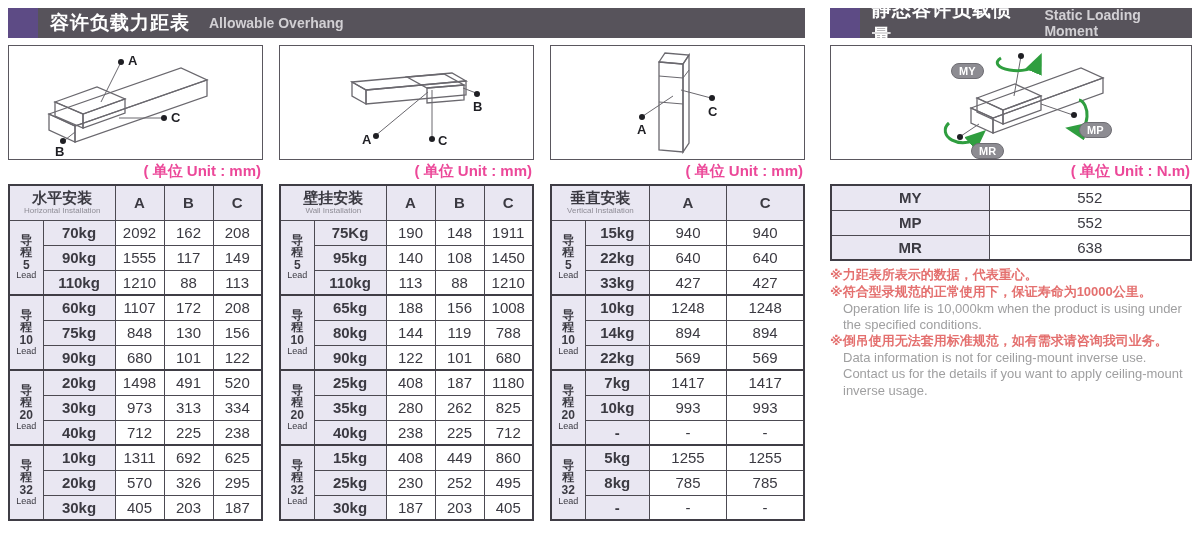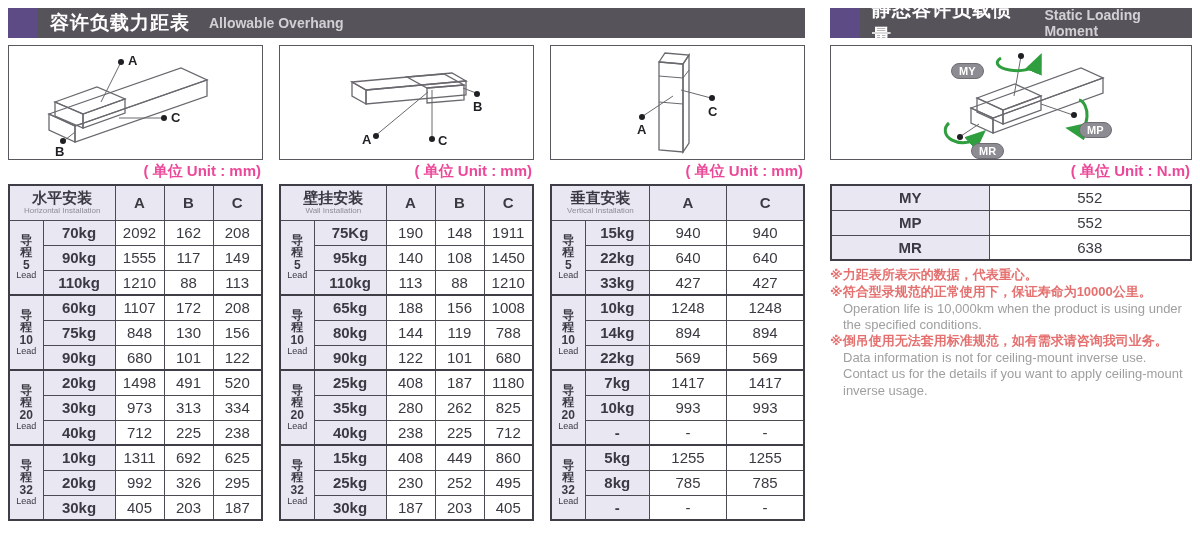--- a/index.html
+++ b/index.html
@@ -235,21 +235,21 @@
                 <div>32</div>
                 <div class="en">Lead</div>
               </td>
               <td class="load">10kg</td>
               <td>1311</td>
               <td>692</td>
               <td>625</td>
             </tr>
             <tr>
               <td class="load">20kg</td>
-              <td>992</td>
+              <td>570</td>
               <td>326</td>
               <td>295</td>
             </tr>
             <tr>
               <td class="load">30kg</td>
               <td>405</td>
               <td>203</td>
               <td>187</td>
             </tr>
           </tbody>

